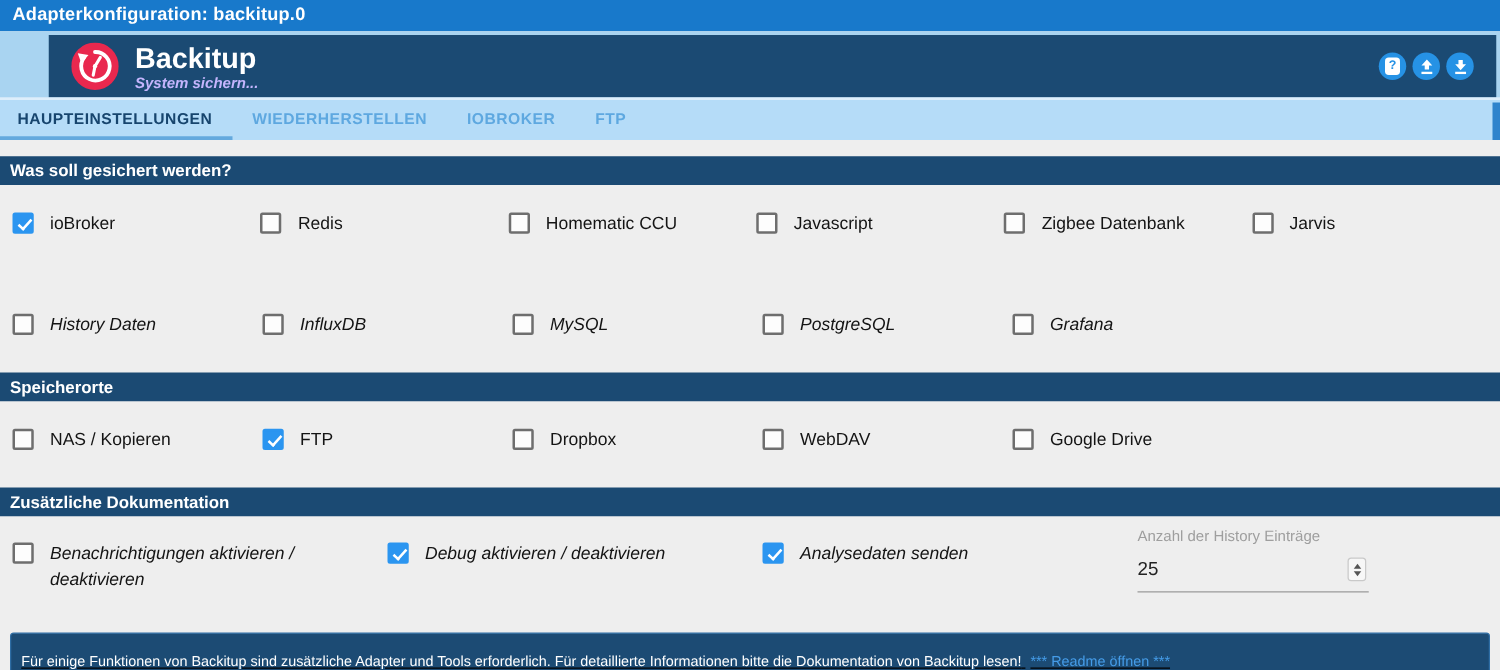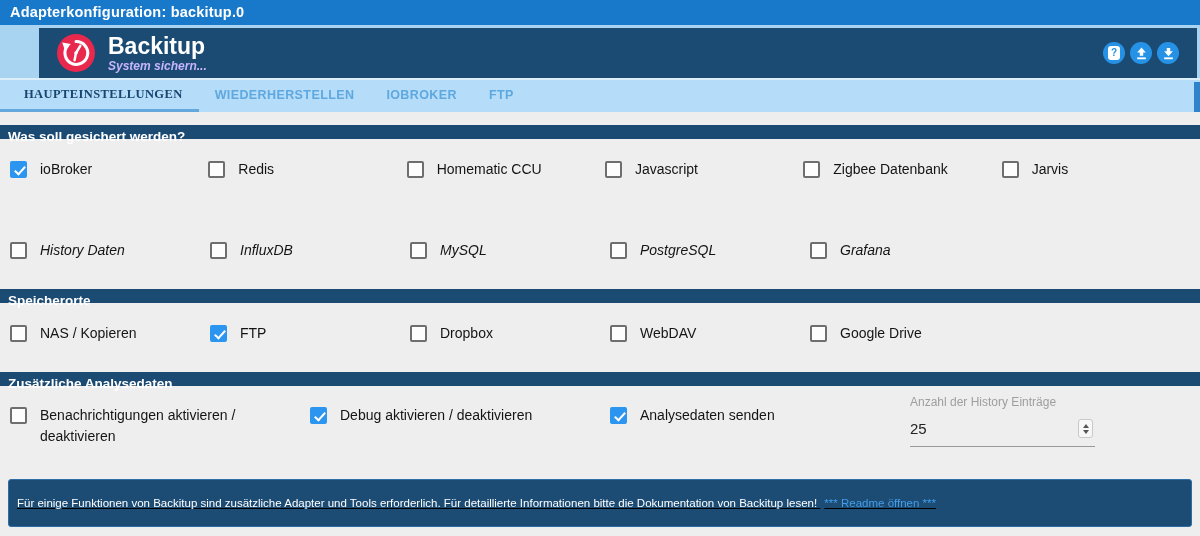--- a/index.html
+++ b/index.html
@@ -21,32 +21,32 @@
   .round-btn { width:22px; height:22px; border-radius:50%; background:#2692e5; border:none;
                display:flex; align-items:center; justify-content:center; cursor:pointer; }
   .help-badge { width:12px; height:14px; background:#fff; border-radius:3px; color:#2692e5;
                 font-size:10px; font-weight:bold; line-height:14px; text-align:center; }
 
   
   .tabbar { height:34px; background:#b5dcf8; display:flex; align-items:stretch;
             border-top:2px solid #ddeefb; position:relative; }
   .tab { display:flex; align-items:center; padding:0 16px; font-size:12.5px; font-weight:bold;
          letter-spacing:.4px; color:#5ea8e0; cursor:pointer; border-bottom:3px solid transparent; }
-  .tab:first-child { padding-left:24px;font-family:Liberation Serif, serif; }
+  .tab:first-child { padding-left:14px; }
   .tab.active { color:#17456e; border-bottom-color:#64a9de; }
   .tab-scroll { position:absolute; right:0; top:2px; bottom:0; width:6px; background:#2e83cc; }
 
   
-  .section-bar { height:14px; background:#1b4a73; color:#fff; font-size:13.5px; font-weight:bold;
+  .section-bar { height:23px; background:#1b4a73; color:#fff; font-size:13.5px; font-weight:bold;
                  line-height:23px; padding-left:8px; margin-top:28px; }
   .section-bar.first { margin-top:13px; }
 
   .row { display:flex; padding-left:10px; margin-top:20px; }
   .row.gap { margin-top:60px;font-style:italic; }
-  .col-200 { width:200px; } .col-300 { width:300px; }
+  .col-200 { width:200px; } .col-300 { width:300px;font-style:italic; }
   .item { display:flex; align-items:center; }
   .row.align-top .item { align-items:flex-start; }
 
   .cb { width:17px; height:17px; border:2px solid #6e6e6e; border-radius:2px; background:#fdfdfd;
         flex:0 0 auto; position:relative; cursor:pointer; }
   .cb.checked { background:#2b95f0; border-color:#2b95f0; }
   .cb.checked::after { content:""; position:absolute; left:5px; top:1px; width:4px; height:9px;
         border:solid #fff; border-width:0 2.2px 2.2px 0; transform:rotate(42deg); }
   .cb-label { font-size:14px; color:#141414; margin-left:13px; line-height:21px; }
   .row.align-top .cb-label { max-width:220px; }
@@ -190,21 +190,21 @@
   <div class="item col-200">
     <span class="cb"></span>
     <span class="cb-label">WebDAV</span>
   </div>
   <div class="item col-200">
     <span class="cb"></span>
     <span class="cb-label">Google Drive</span>
   </div>
 </div>
 
-<div class="section-bar">Zusätzliche Analysedaten</div>
+<div class="section-bar">Zusätzliche Dokumentation</div>
 
 <div class="row align-top" style="margin-top:19px;">
   <div class="item col-300">
     <span class="cb"></span>
     <span class="cb-label">Benachrichtigungen aktivieren / deaktivieren</span>
   </div>
   <div class="item col-300">
     <span class="cb checked"></span>
     <span class="cb-label">Debug aktivieren / deaktivieren</span>
   </div>

